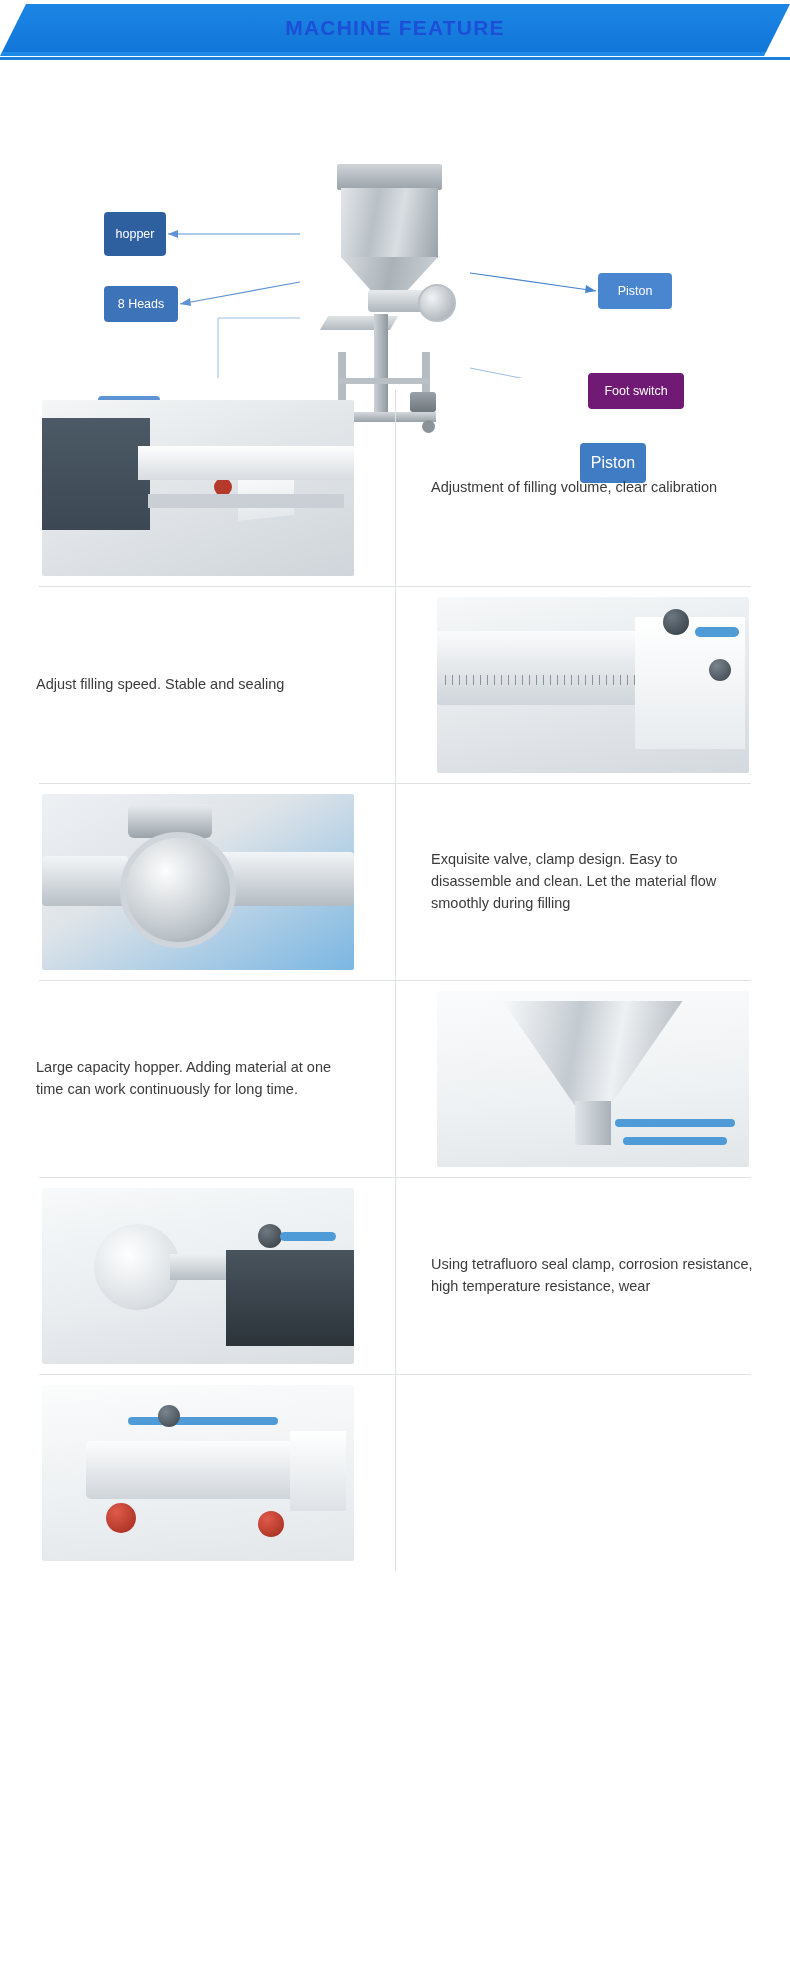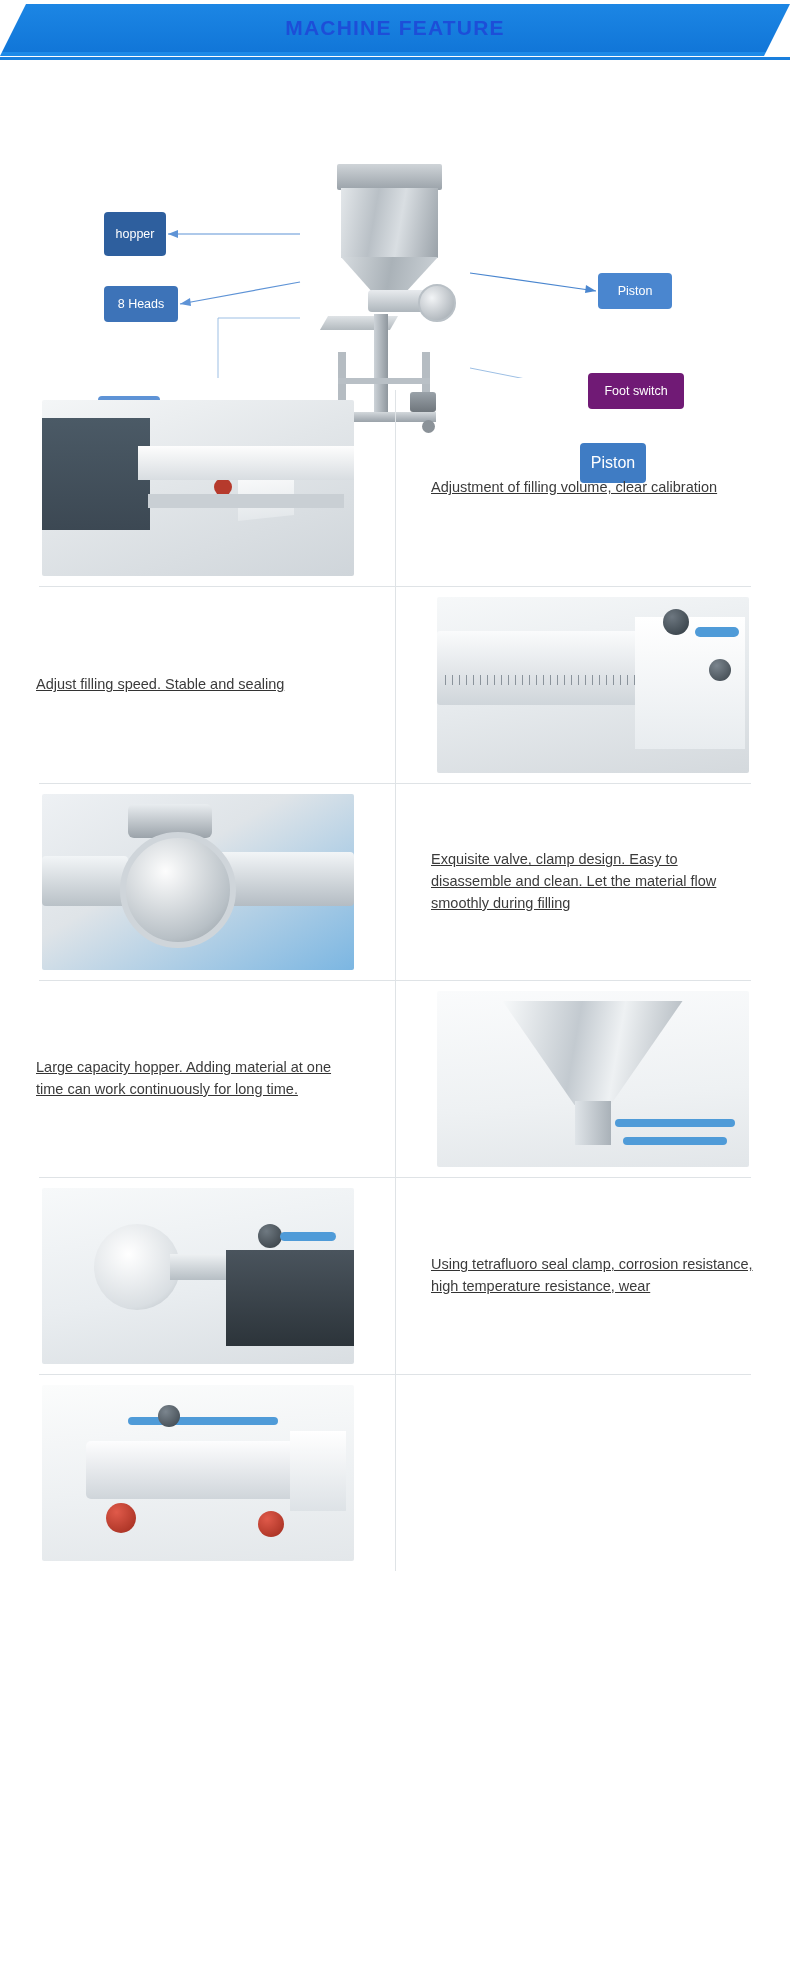--- a/index.html
+++ b/index.html
@@ -171,21 +171,20 @@
     padding-top: 12px;
     box-sizing: border-box;
   }
   .feature-row {
     position: relative;
     display: flex;
     align-items: center;
     width: 790px;
     min-height: 196px;
     box-sizing: border-box;
-    text-decoration: underline;
   }
   .feature-row .cell {
     width: 50%;
     box-sizing: border-box;
     display: flex;
     align-items: center;
   }
   .cell.text {
     padding: 0 36px;
     font-size: 14.5px;

